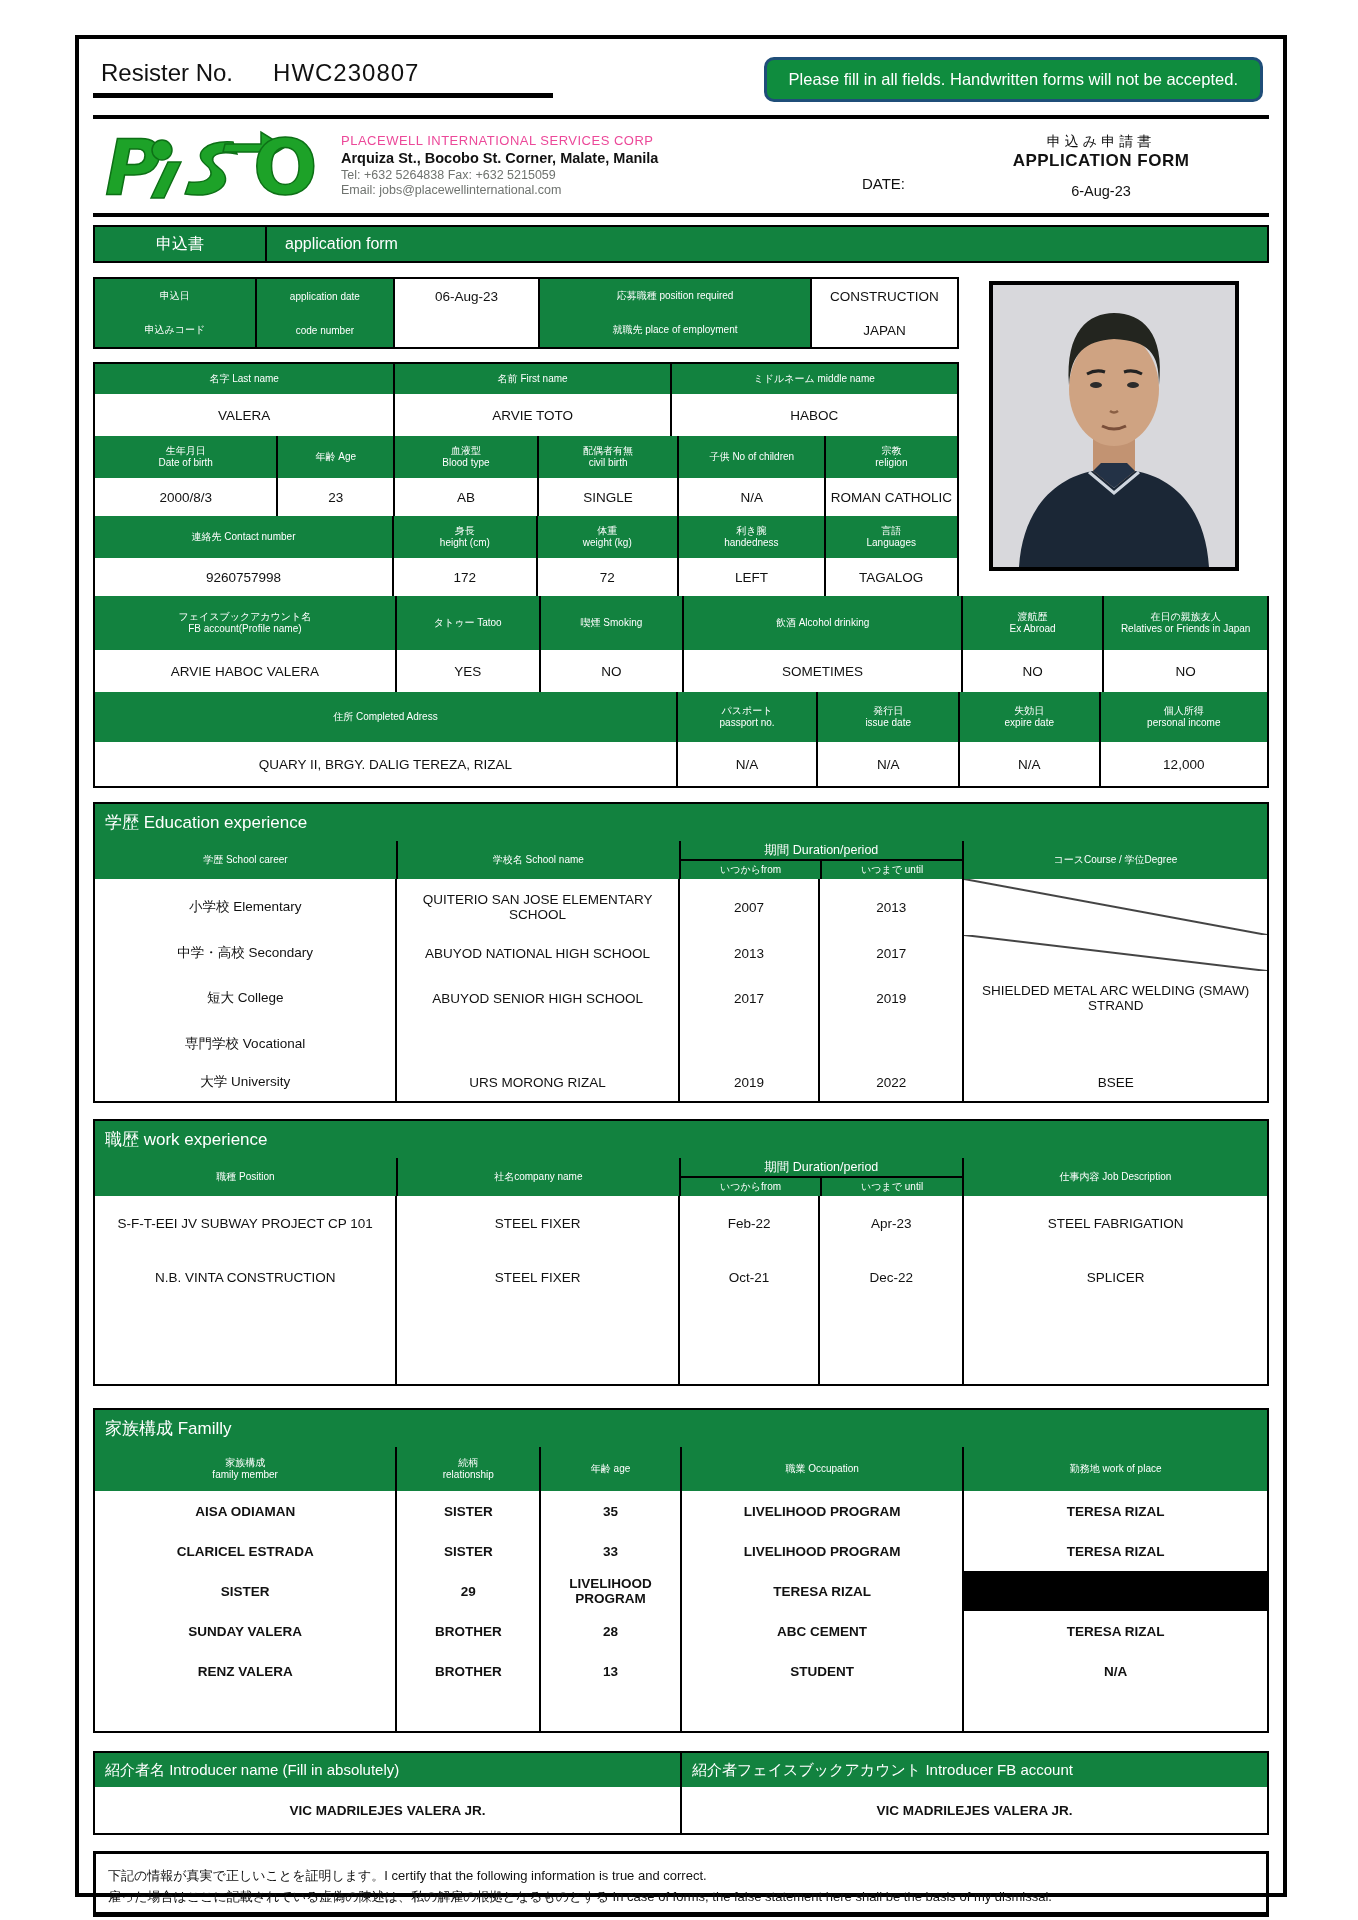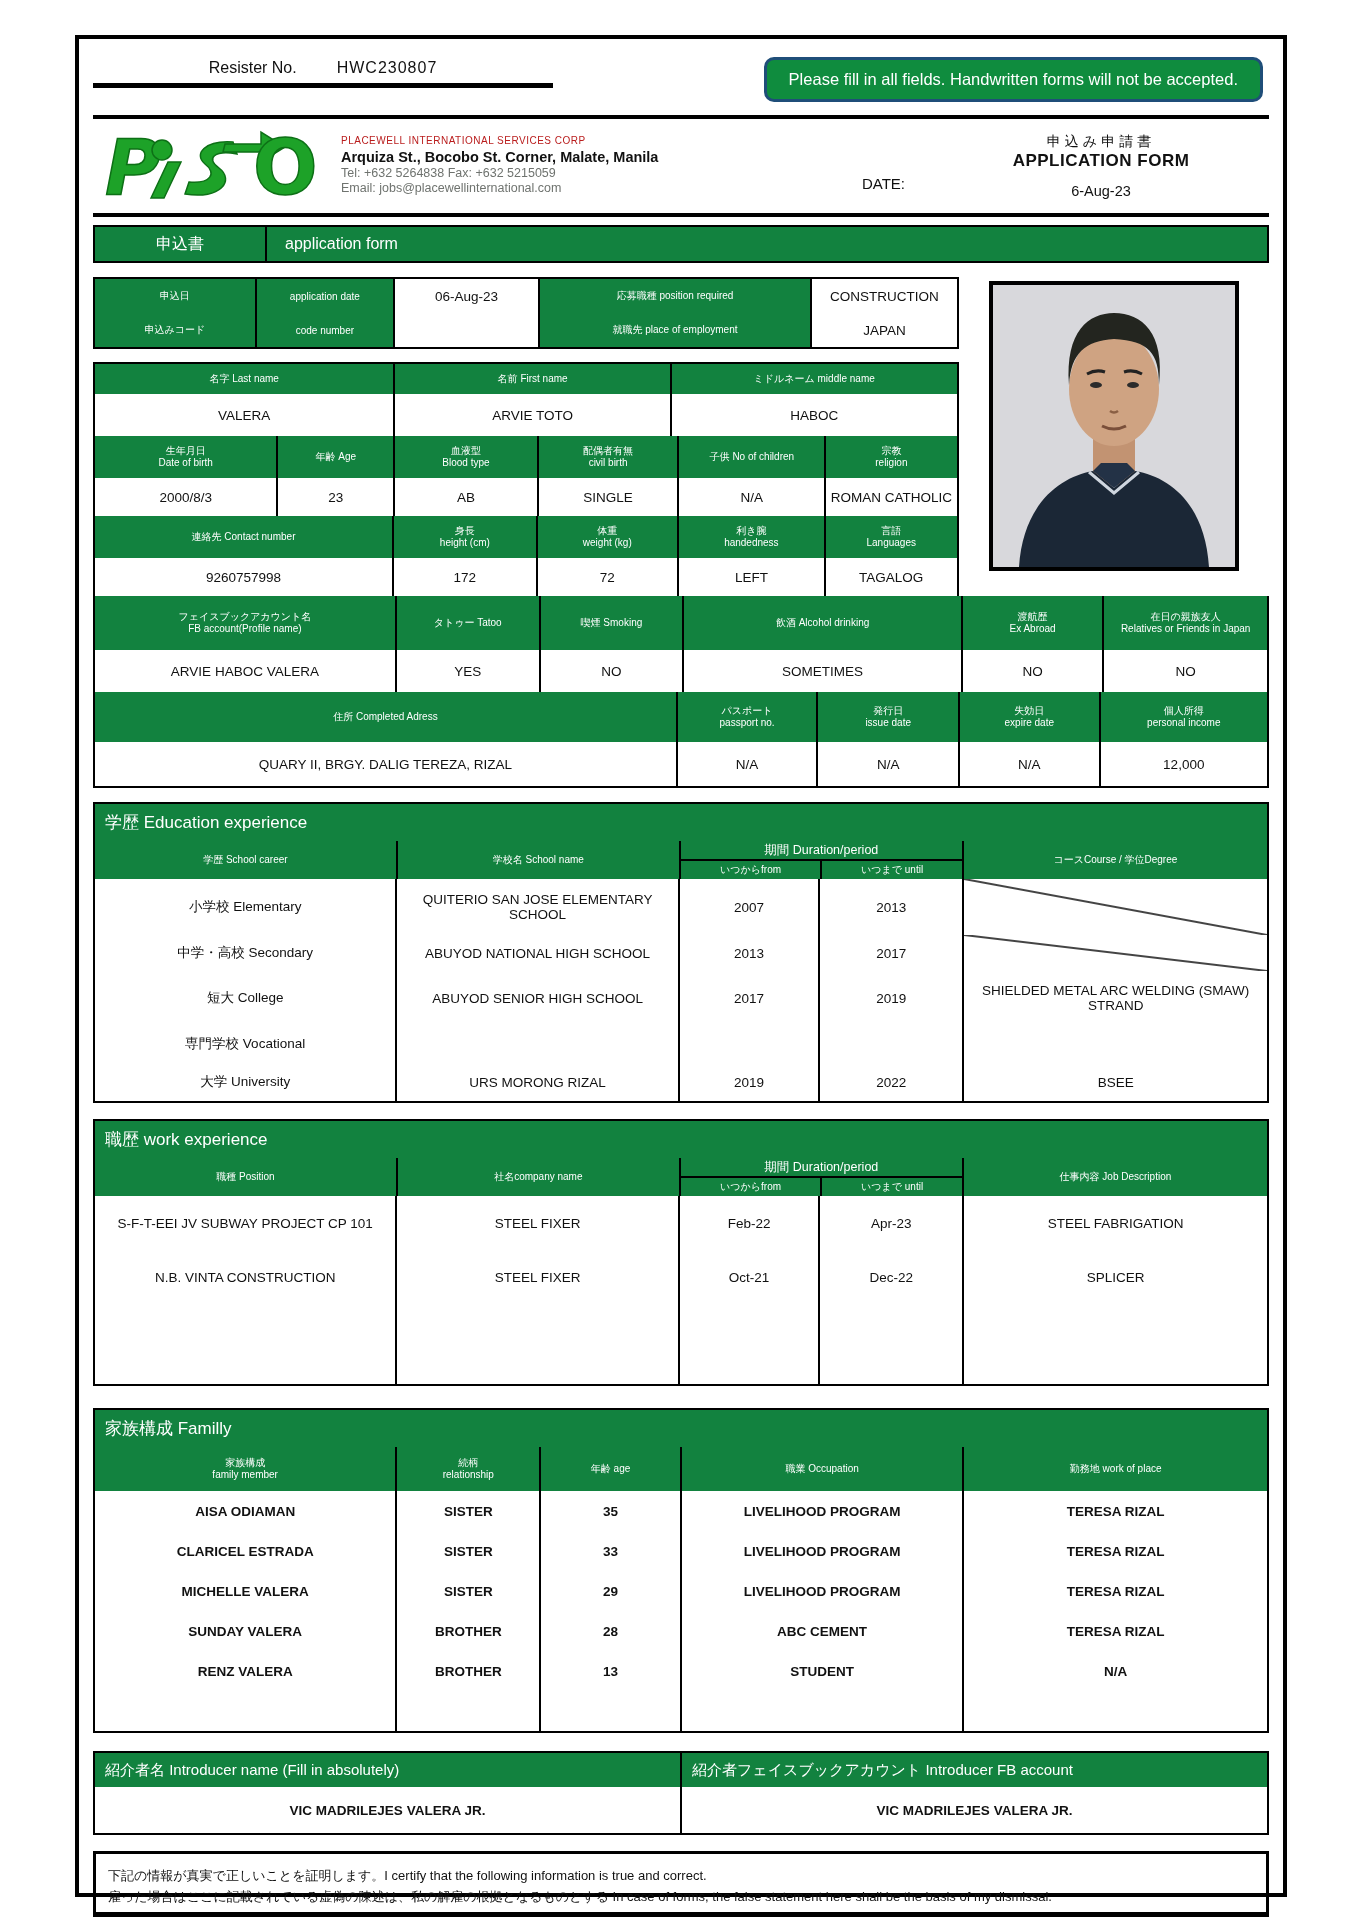--- a/index.html
+++ b/index.html
@@ -13,31 +13,31 @@
   body{
     width:1358px;height:1920px;position:relative;background:#ffffff;
     font-family:"Liberation Sans","DejaVu Sans",sans-serif;color:var(--ink);
   }
   .doc{
     position:absolute;left:75px;top:35px;width:1212px;height:1862px;
     border:4px solid #000;background:#fff;padding:10px 14px 0 14px;
   }
   
   .register-row{display:flex;align-items:flex-start;justify-content:space-between;height:62px;padding-top:6px;}
-  .register-left{display:flex;align-items:baseline;gap:40px;border-bottom:5px solid #000;width:460px;padding:4px 8px 6px 8px;font-size:16px;justify-content:center;}
+  .register-left{display:flex;align-items:baseline;gap:40px;border-bottom:5px solid #000;width:460px;padding:4px 8px 6px 8px;font-size:24px;}
   .register-value{letter-spacing:1px;}
   .notice-btn{
     margin-right:6px;margin-top:2px;background:var(--btn-green);border:3px solid var(--btn-border);
     border-radius:10px;color:#fff;font-size:16.5px;padding:10px 22px;
   }
   
   .company-box{border-top:4px solid #000;border-bottom:4px solid #000;display:flex;align-items:center;height:102px;margin-top:4px;}
   .logo-wrap{width:238px;display:flex;align-items:center;justify-content:center;}
   .company-text{flex:1;padding-left:10px;line-height:1.25;}
-  .company-name{color:#b91c1c;font-size:10px;letter-spacing:.5px;}
+  .company-name{color:#ec4899;font-size:13px;letter-spacing:.5px;}
   .company-address{font-weight:bold;font-size:14.5px;}
   .company-tel,.company-email{color:#6f736f;font-size:12.5px;}
   .date-label{font-size:15px;margin-right:46px;margin-top:34px;}
   .title-block{width:300px;text-align:center;margin-right:18px;}
   .title-jp{font-size:14px;letter-spacing:4px;}
   .title-en{font-size:17px;font-weight:bold;letter-spacing:.5px;}
   .title-date{font-size:14.5px;margin-top:12px;}
   
   .bar{display:flex;border:2px solid #000;background:var(--green);color:#fff;align-items:stretch;}
   .grid{display:grid;gap:2px;background:#000;border:2px solid #000;}
@@ -429,21 +429,20 @@
     <div class="c bold">TERESA RIZAL</div>
   </div>
   <div class="grid fam-grid fam-row stack">
     <div class="c bold">CLARICEL ESTRADA</div>
     <div class="c bold">SISTER</div>
     <div class="c bold">33</div>
     <div class="c bold">LIVELIHOOD PROGRAM</div>
     <div class="c bold">TERESA RIZAL</div>
   </div>
   <div class="grid fam-grid fam-row stack">
-    <div class="c bold">MICHELLE VALERA</div>
     <div class="c bold">SISTER</div>
     <div class="c bold">29</div>
     <div class="c bold">LIVELIHOOD PROGRAM</div>
     <div class="c bold">TERESA RIZAL</div>
   </div>
   <div class="grid fam-grid fam-row stack">
     <div class="c bold">SUNDAY VALERA</div>
     <div class="c bold">BROTHER</div>
     <div class="c bold">28</div>
     <div class="c bold">ABC CEMENT</div>

